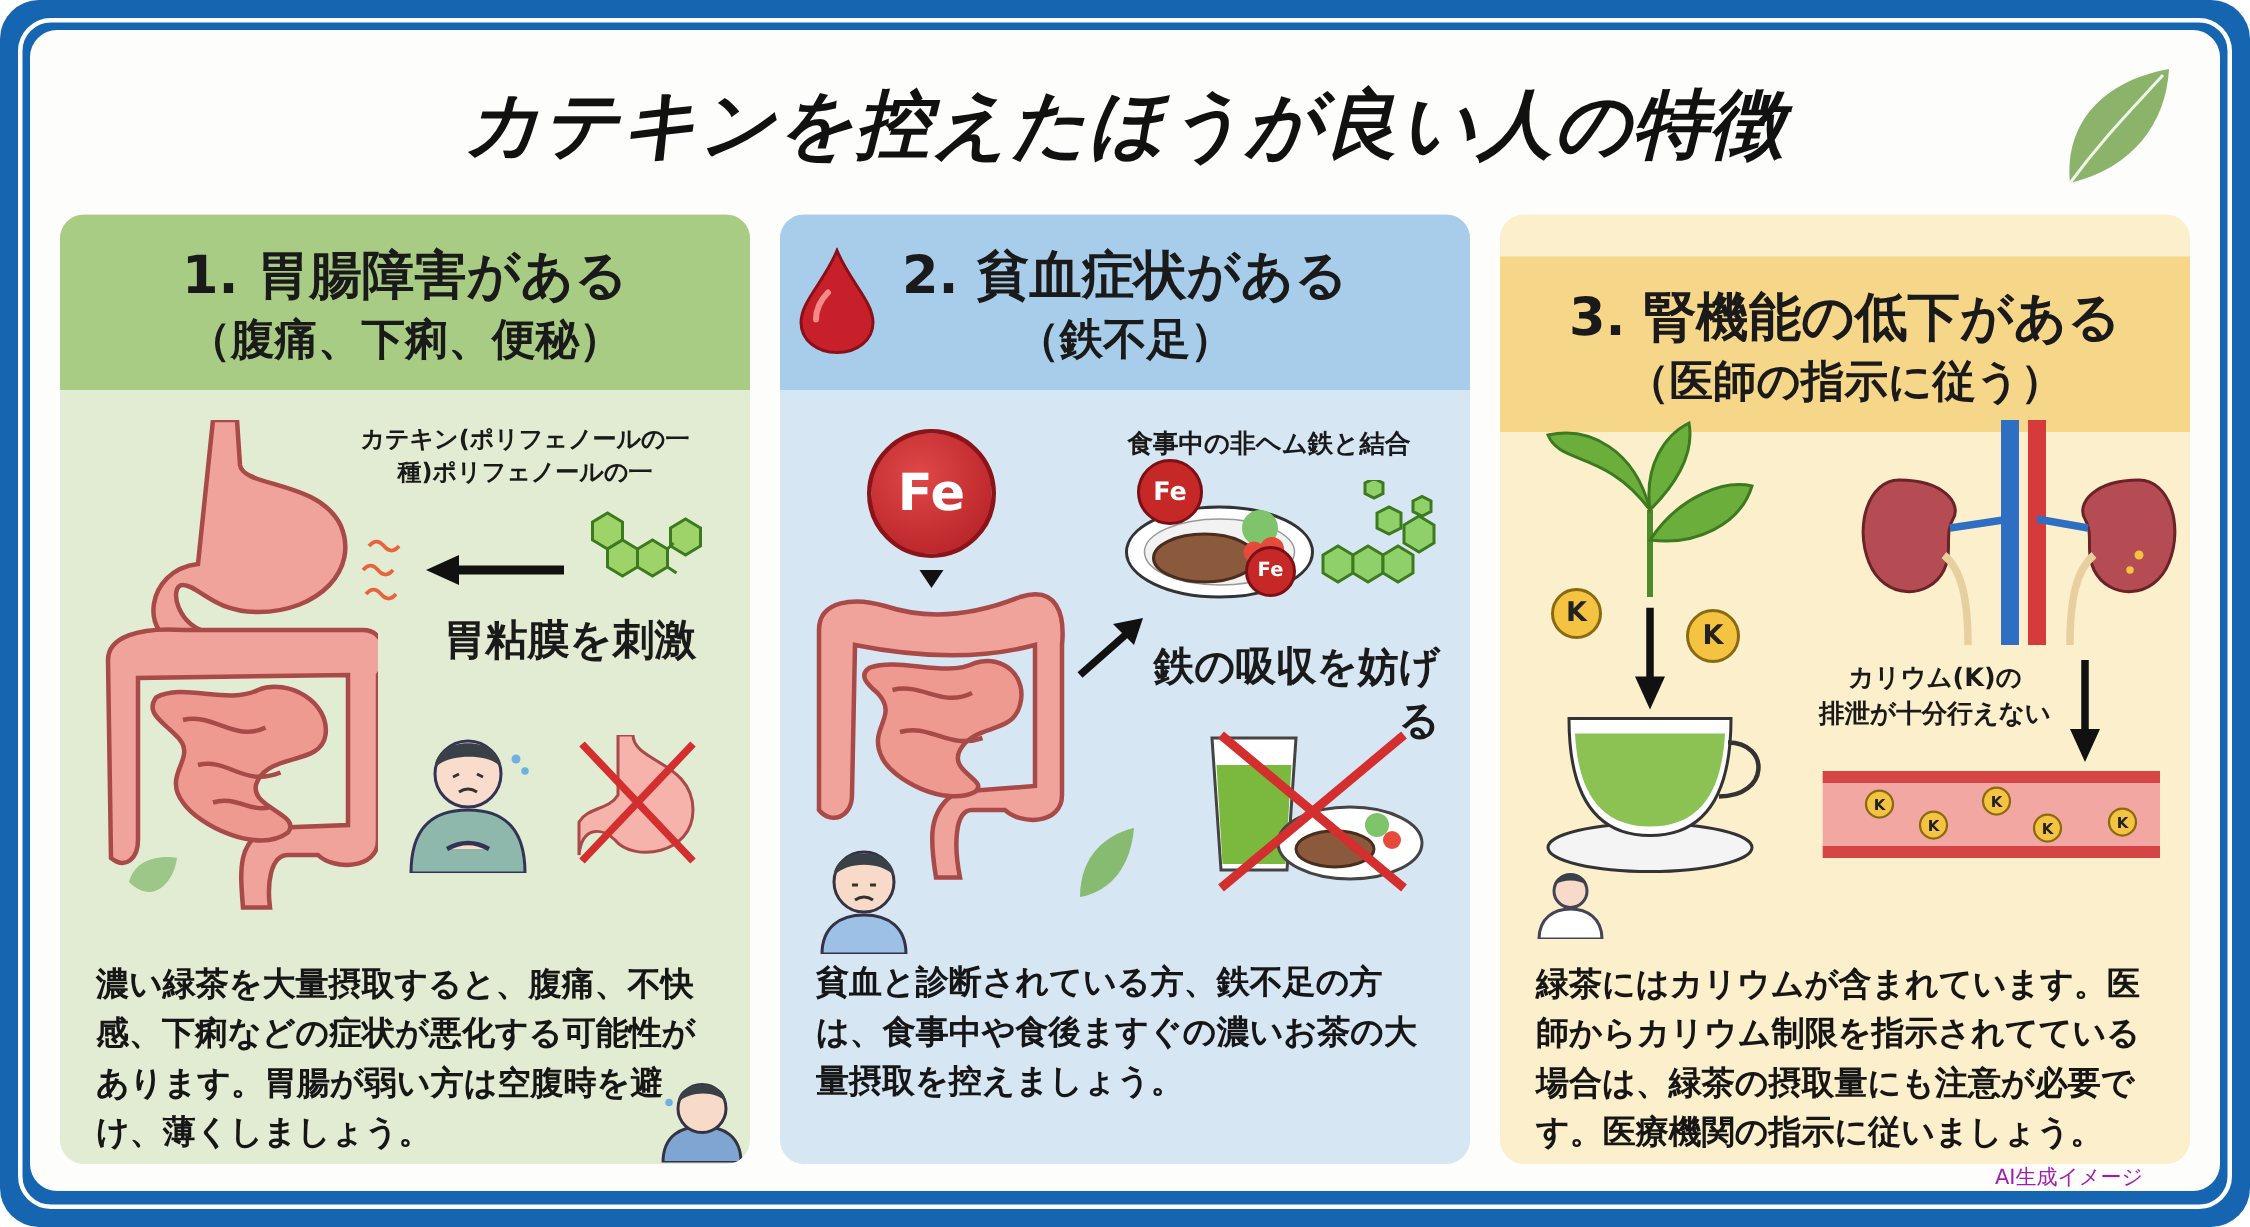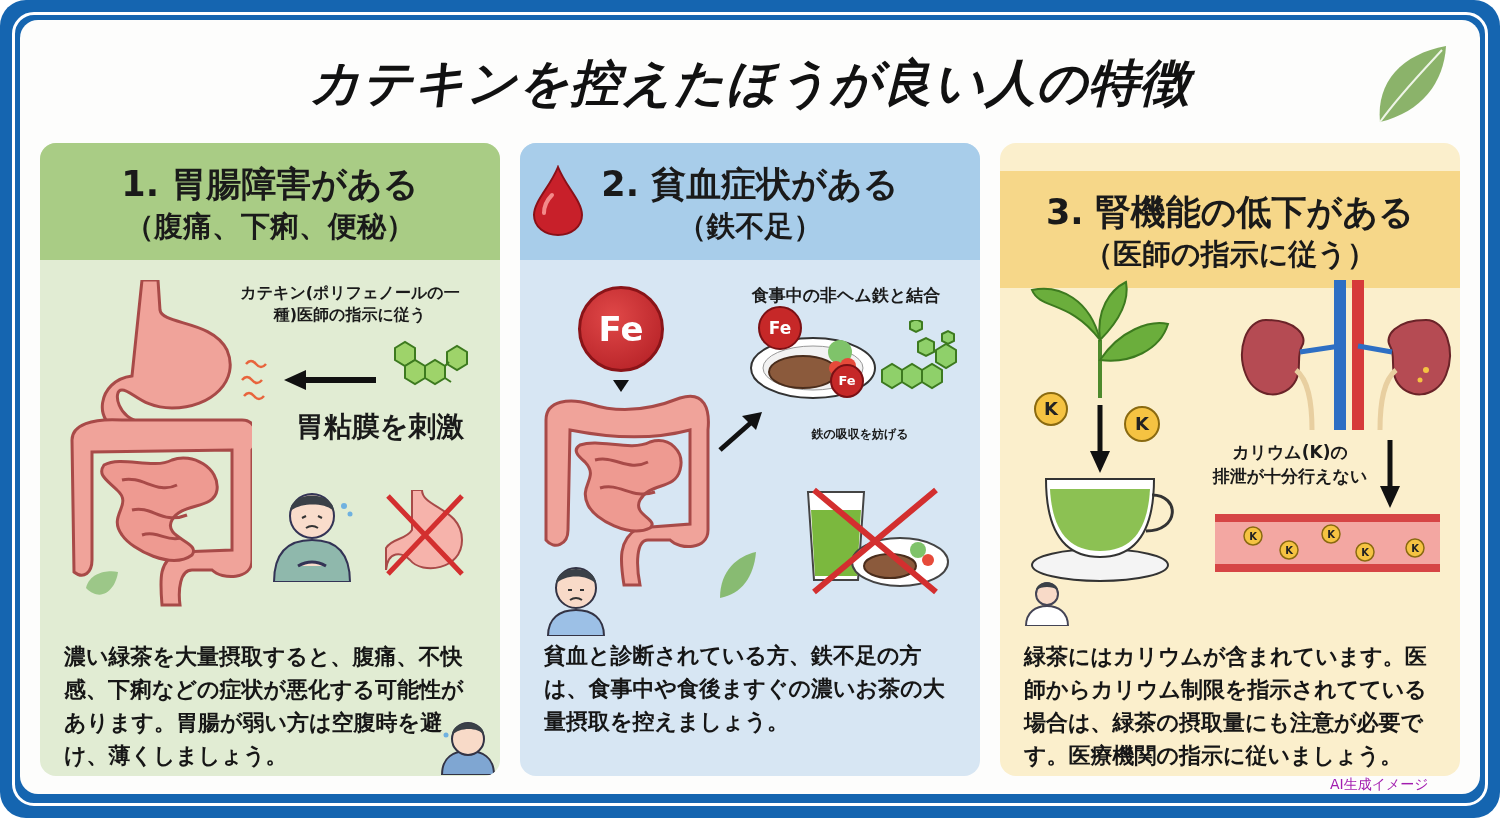--- a/index.html
+++ b/index.html
@@ -90,21 +90,21 @@
 
     <svg style="position:absolute;left:22px;top:20px;" width="190" height="330" viewBox="0 0 190 330">
       <path d="M80 0 L96 0 L98 30 C 100 45, 150 40, 165 70 C 178 100, 150 128, 110 128 C 80 128, 70 110, 60 110 C 50 110, 56 140, 80 142 L 60 150 C 30 145, 35 100, 70 96 Z" fill="#f0a39a" stroke="#a84a48" stroke-width="3"></path>
       <path d="M10 160 C 10 145, 30 138, 60 140 L 180 140 C 195 140, 198 160, 190 170 L 190 280 C 190 300, 160 300, 150 290 L 130 290 C 118 290, 116 310, 118 325 L 100 325 C 98 300, 96 280, 118 272 L 170 270 L 170 170 L 30 172 L 30 280 C 30 292, 22 300, 12 292 Z" fill="#f0a39a" stroke="#a84a48" stroke-width="3"></path>
       <path d="M42 185 C 60 175, 90 190, 110 180 C 130 172, 158 188, 155 210 C 152 230, 120 222, 110 240 C 100 258, 140 262, 130 275 C 110 290, 70 270, 60 255 C 45 235, 72 225, 55 210 C 45 200, 35 195, 42 185 Z" fill="#ee9a91" stroke="#a84a48" stroke-width="3"></path>
       <path d="M60 200 C 80 195, 95 215, 115 205 M70 230 C 90 225, 100 245, 125 235 M80 255 C 95 250, 105 262, 118 258" stroke="#a84a48" stroke-width="3" fill="none"></path>
     </svg>
 
     <div class="label" style="left:180px;top:22px;width:260px;font-size:16px;line-height:22px;">
       <div>カテキン(ポリフェノールの一</div>
-      <div>種)医師の指示に従う</div>
+      <div>種)ポリフェノールの一</div>
     </div>
 
     <svg style="position:absolute;left:198px;top:92px;" width="36" height="58" viewBox="0 0 36 58">
       <path d="M8 12 q5 -6 10 0 t10 0" stroke="#e8643c" stroke-width="2.5" fill="none"></path>
       <path d="M4 28 q5 -6 10 0 t10 0" stroke="#e8643c" stroke-width="2.5" fill="none"></path>
       <path d="M6 44 q5 -6 10 0 t10 0" stroke="#e8643c" stroke-width="2.5" fill="none"></path>
     </svg>
 
     <svg style="position:absolute;left:240px;top:108px;" width="100" height="24" viewBox="0 0 100 24">
       <path d="M96 12 L 22 12" stroke="#111" stroke-width="6"></path>
@@ -202,21 +202,21 @@
         <polygon points="42,50 52,44 62,50 62,62 52,68 42,62"></polygon>
         <polygon points="56,30 66,24 76,30 76,42 66,48 56,42"></polygon>
       </g>
     </svg>
 
     <svg style="position:absolute;left:196px;top:150px;" width="50" height="44" viewBox="0 0 50 44">
       <path d="M4 40 L 38 10" stroke="#111" stroke-width="5"></path>
       <path d="M46 2 L 26 6 L 40 20 Z" fill="#111"></path>
     </svg>
 
-    <div class="label" style="left:240px;top:166px;width:200px;font-size:12px;">鉄の吸収を妨げる</div>
+    <div class="label" style="left:240px;top:166px;width:200px;font-size:27px;text-align:right;">鉄の吸収を妨げる</div>
 
     <svg style="position:absolute;left:280px;top:220px;" width="150" height="120" viewBox="0 0 150 120">
       <path d="M8 12 L 64 12 L 58 100 L 14 100 Z" fill="#ffffff" stroke="#444" stroke-width="2"></path>
       <path d="M11 30 L 61 30 L 57 96 L 15 96 Z" fill="#7bb83e"></path>
       <ellipse cx="100" cy="82" rx="48" ry="24" fill="#fff" stroke="#444" stroke-width="2"></ellipse>
       <ellipse cx="90" cy="86" rx="26" ry="12" fill="#8b5a3c" stroke="#4a2d1c" stroke-width="2"></ellipse>
       <circle cx="118" cy="70" r="8" fill="#7fc36a"></circle>
         <circle cx="128" cy="80" r="6" fill="#e64a3a"></circle>
       <path d="M14 10 L 136 112 M136 10 L 14 112" stroke="#d32f2f" stroke-width="6"></path>
     </svg>

